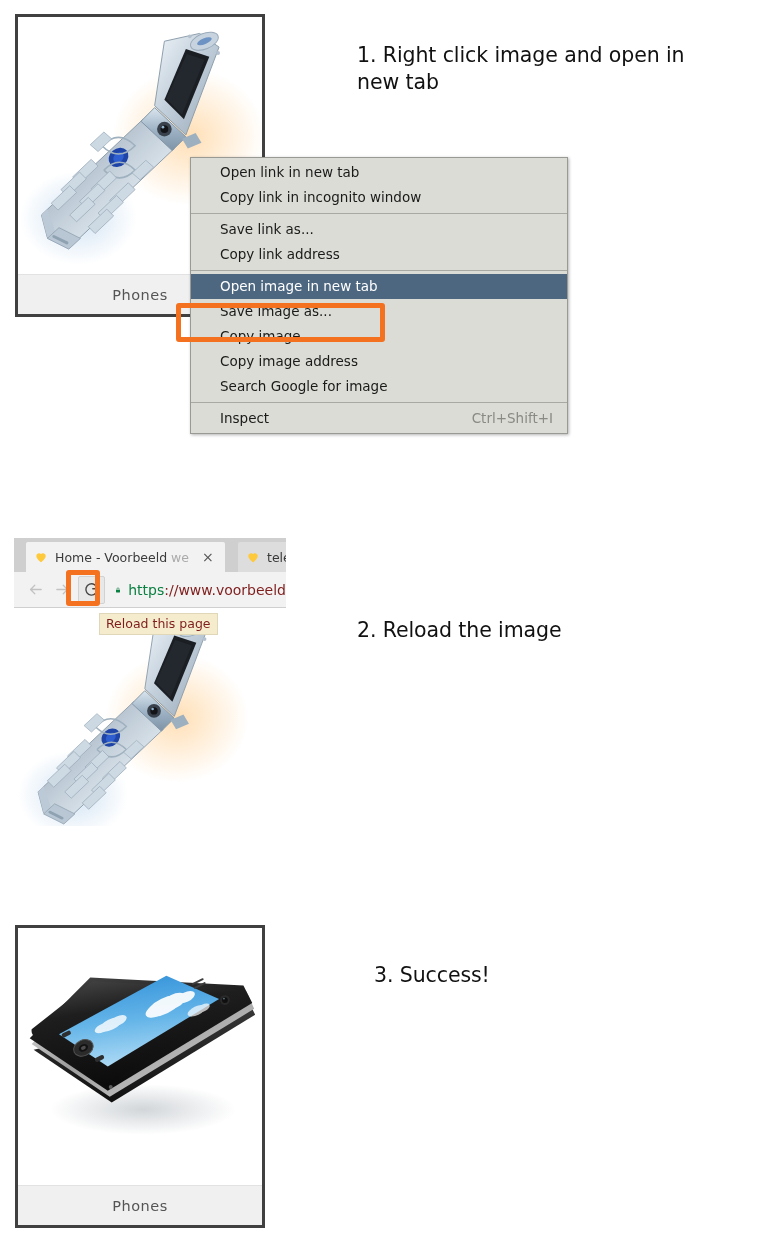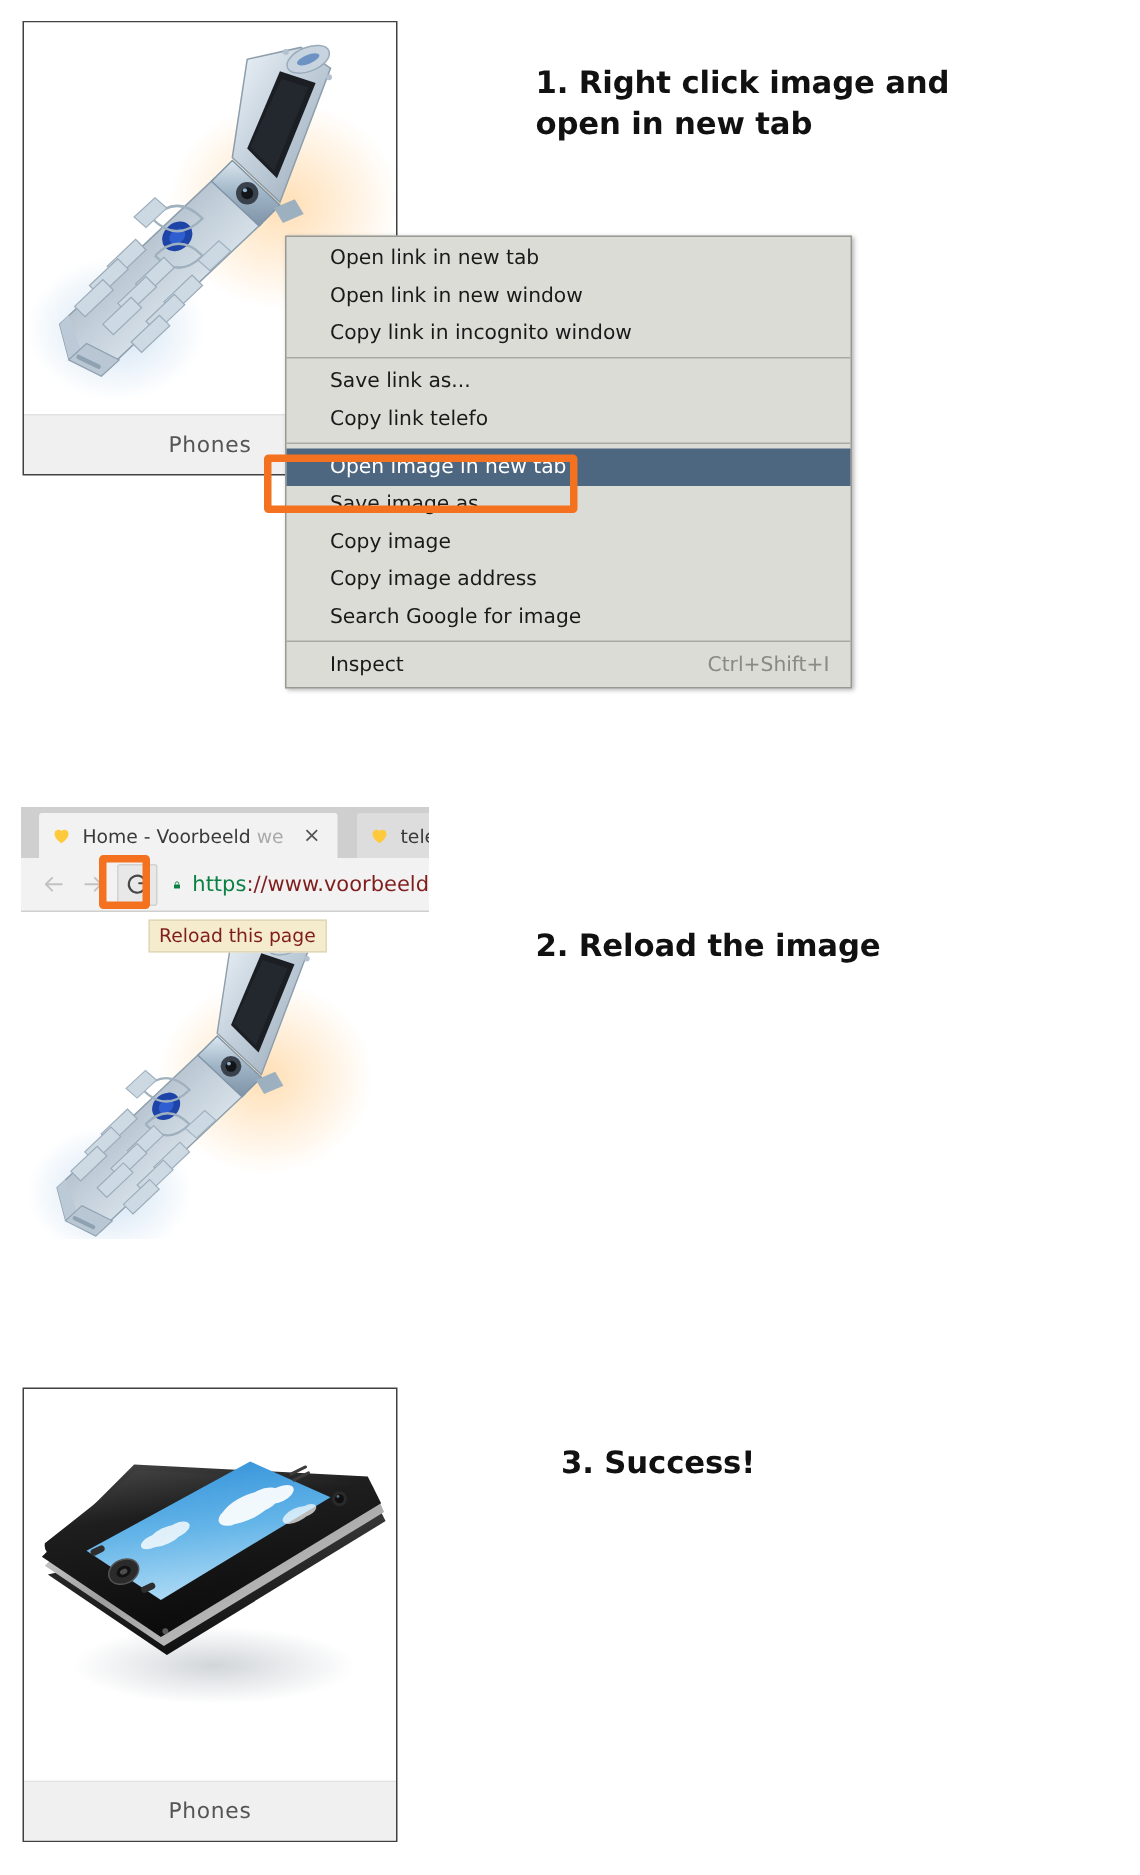--- a/index.html
+++ b/index.html
@@ -7,21 +7,21 @@
     width: 760px; height: 1250px;
     background: #ffffff;
     font-family: "DejaVu Sans", "Liberation Sans", sans-serif;
     overflow: hidden;
   }
   .page { position: relative; width: 760px; height: 1250px; }
 
   
   .card {
     position: absolute;
-    border: 1px solid #404040;
+    border: 3px solid #404040;
     background: #ffffff;
     display: flex; flex-direction: column;
   }
   .card-media {
     flex: 1 1 auto;
     position: relative;
     overflow: hidden;
     background: #ffffff;
   }
   .card-caption {
@@ -55,21 +55,21 @@
   .hl-box {
     position: absolute;
     border: 5px solid #f4711f;
     border-radius: 3px;
     pointer-events: none;
   }
 
   
   .step-title {
     position: absolute;
-    font-size: 20.5px; font-weight: bold; color: #111;
+    font-size: 20.5px; font-weight: normal; color: #111;
     line-height: 27px; letter-spacing: -0.1px;
   }
 
   
   .browser { position: absolute; overflow: hidden; }
   .tabstrip {
     height: 34px; background: #cfcfcf;
     position: relative;
   }
   .tab {
@@ -209,31 +209,28 @@
       </svg>
     </div>
     <div class="card-caption">Phones</div>
   </div>
 
   <div class="ctx-menu" id="ctxmenu" style="left:190px; top:157px; width:378px;">
       <div class="ctx-item">
         <span>Open link in new tab</span>
       </div>
       <div class="ctx-item">
-        <span>Open link in new window</span>
-      </div>
-      <div class="ctx-item">
         <span>Copy link in incognito window</span>
       </div>
       <div class="ctx-sep"></div>
       <div class="ctx-item">
         <span>Save link as...</span>
       </div>
       <div class="ctx-item">
-        <span>Copy link telefo</span>
+        <span>Copy link address</span>
       </div>
       <div class="ctx-sep"></div>
       <div class="ctx-item sel">
         <span>Open image in new tab</span>
       </div>
       <div class="ctx-item">
         <span>Save image as...</span>
       </div>
       <div class="ctx-item">
         <span>Copy image</span>

